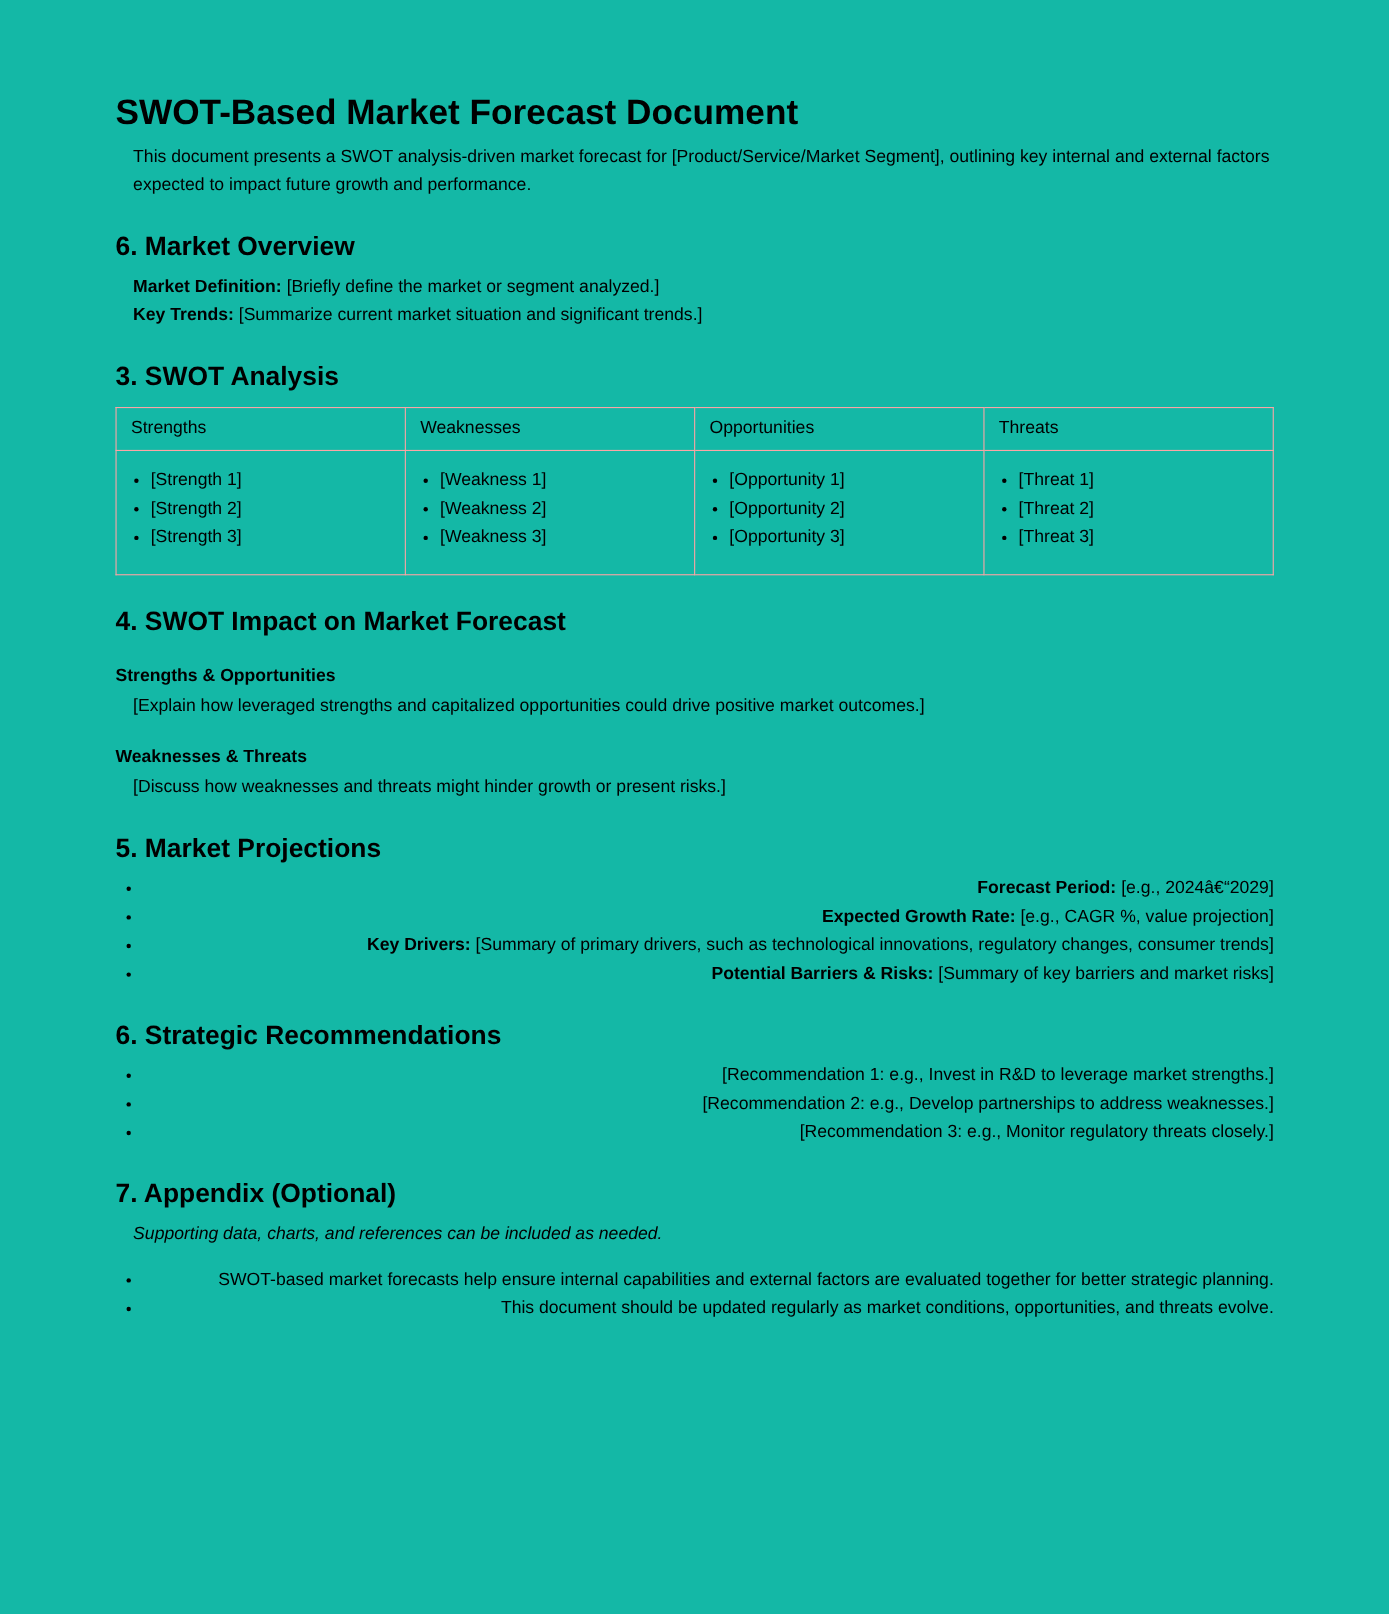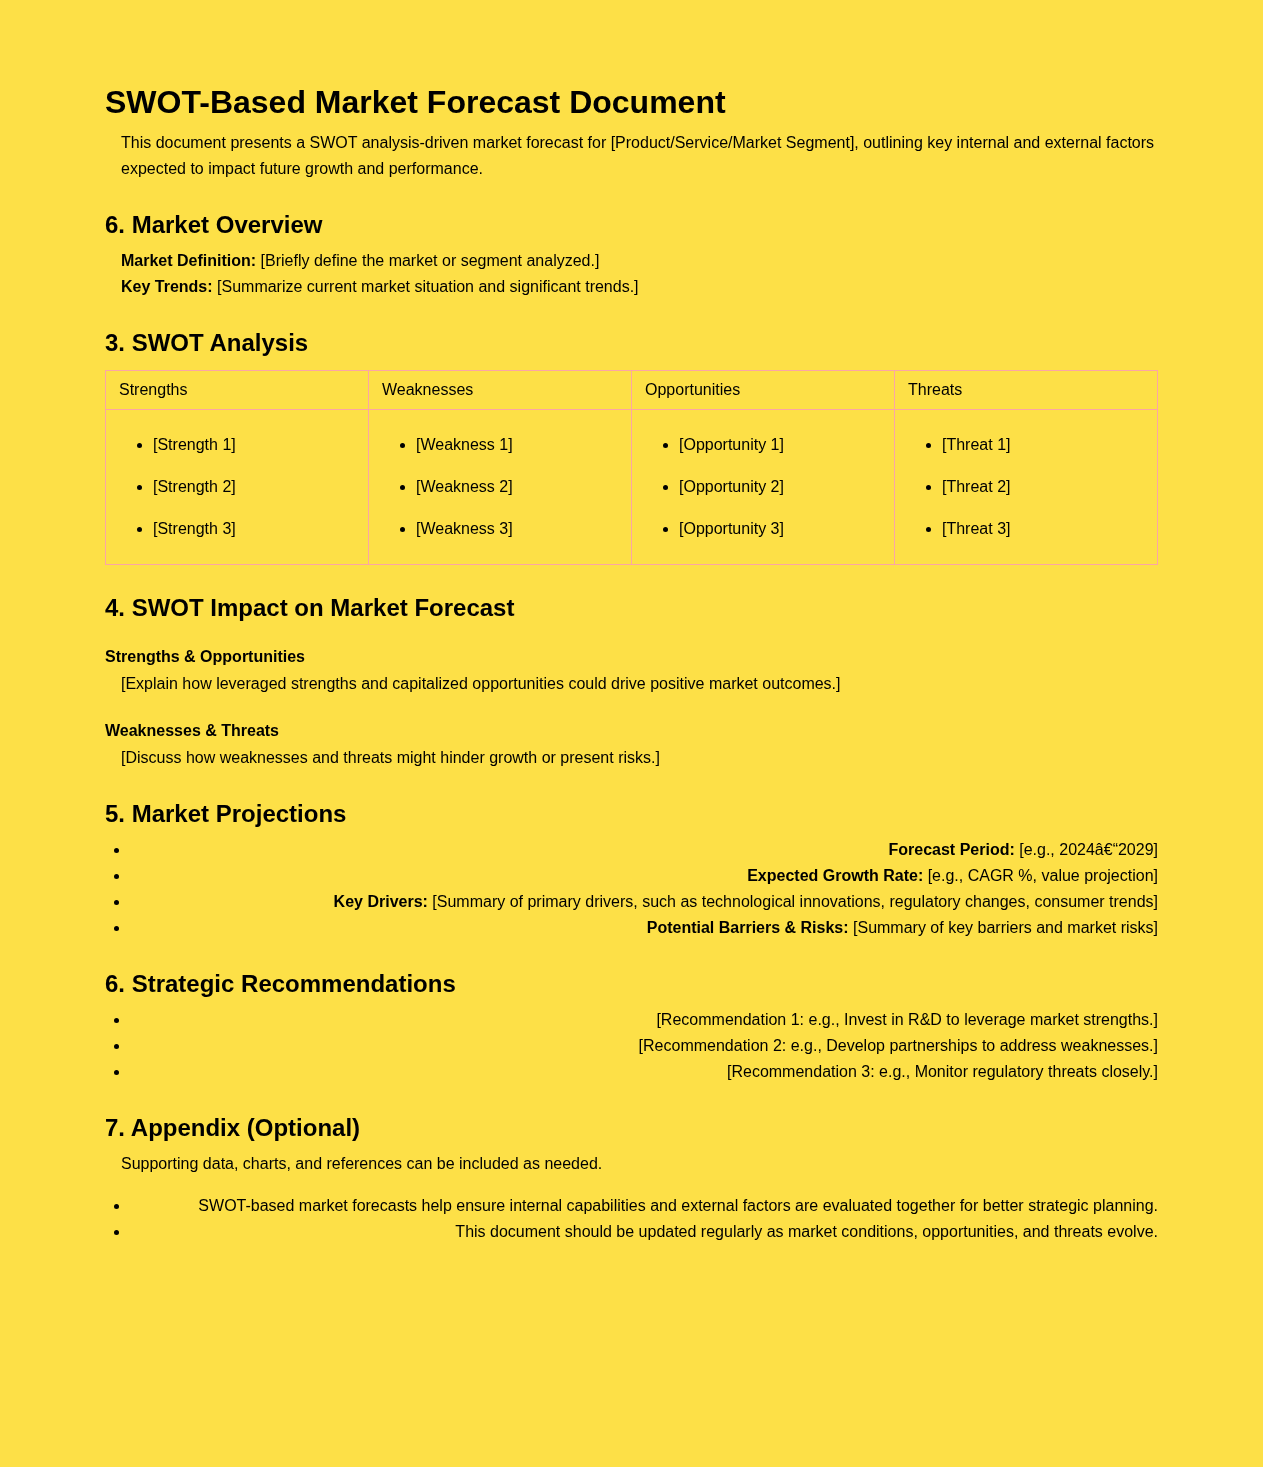--- a/index.html
+++ b/index.html
@@ -1,21 +1,21 @@
 <!DOCTYPE html>
 <html><head>
 <meta charset="utf-8">
 <style>
   * { box-sizing: border-box; }
   html, body { margin: 0; padding: 0; background: #ffffff; }
   .page {
     position: relative;
     width: 1263px;
     height: 1467px;
-    background: #fde047;
+    background: #14b8a6;
     overflow: hidden;
     font-family: "Liberation Sans", "DejaVu Sans", sans-serif;
     color: #000000;
   }
   .content {
     height: 1303px;            
     overflow: hidden;
     padding: 82px 105px 0 105px;
     font-size: 16px;
     line-height: 1.625;
@@ -59,22 +59,22 @@
     text-align: left;
     vertical-align: top;
     font-weight: 400;
     width: 25%;
   }
   table.swot-table td ul {
     margin: 8px 0 14px 0;
     padding-left: 18px;
     list-style-type: disc;
   }
-  table.swot-table td li { margin: 16px; }
-  .italic { }
+  table.swot-table td li { margin: 0; }
+  .italic { font-style: italic; }
 </style>
 </head>
 <body>
 
 <div class="page">
   <div class="content">
 
     <h1>SWOT-Based Market Forecast Document</h1>
 
     <p>This document presents a SWOT analysis-driven market forecast for [Product/Service/Market Segment], outlining key internal and external factors expected to impact future growth and performance.</p>

